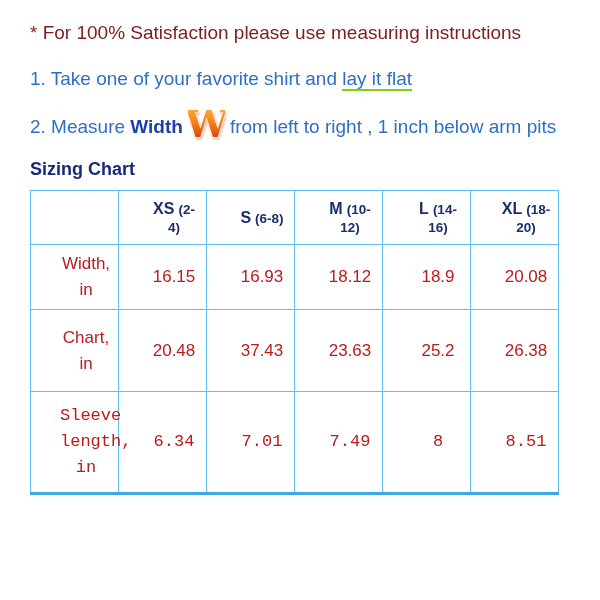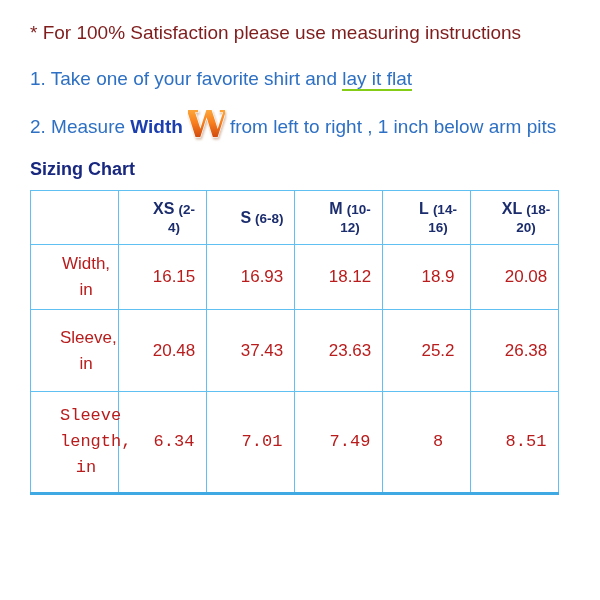--- a/index.html
+++ b/index.html
@@ -85,21 +85,21 @@
     </tr>
     <tr class="r-width">
       <td>Width, in</td>
       <td>16.15</td>
       <td>16.93</td>
       <td>18.12</td>
       <td>18.9</td>
       <td>20.08</td>
     </tr>
     <tr class="r-length">
-      <td>Sleeve, in</td>
+      <td>Chart, in</td>
       <td>20.48</td>
       <td>37.43</td>
       <td>23.63</td>
       <td>25.2</td>
       <td>26.38</td>
     </tr>
     <tr class="r-sleeve">
       <td>Sleeve length, in</td>
       <td>6.34</td>
       <td>7.01</td>

